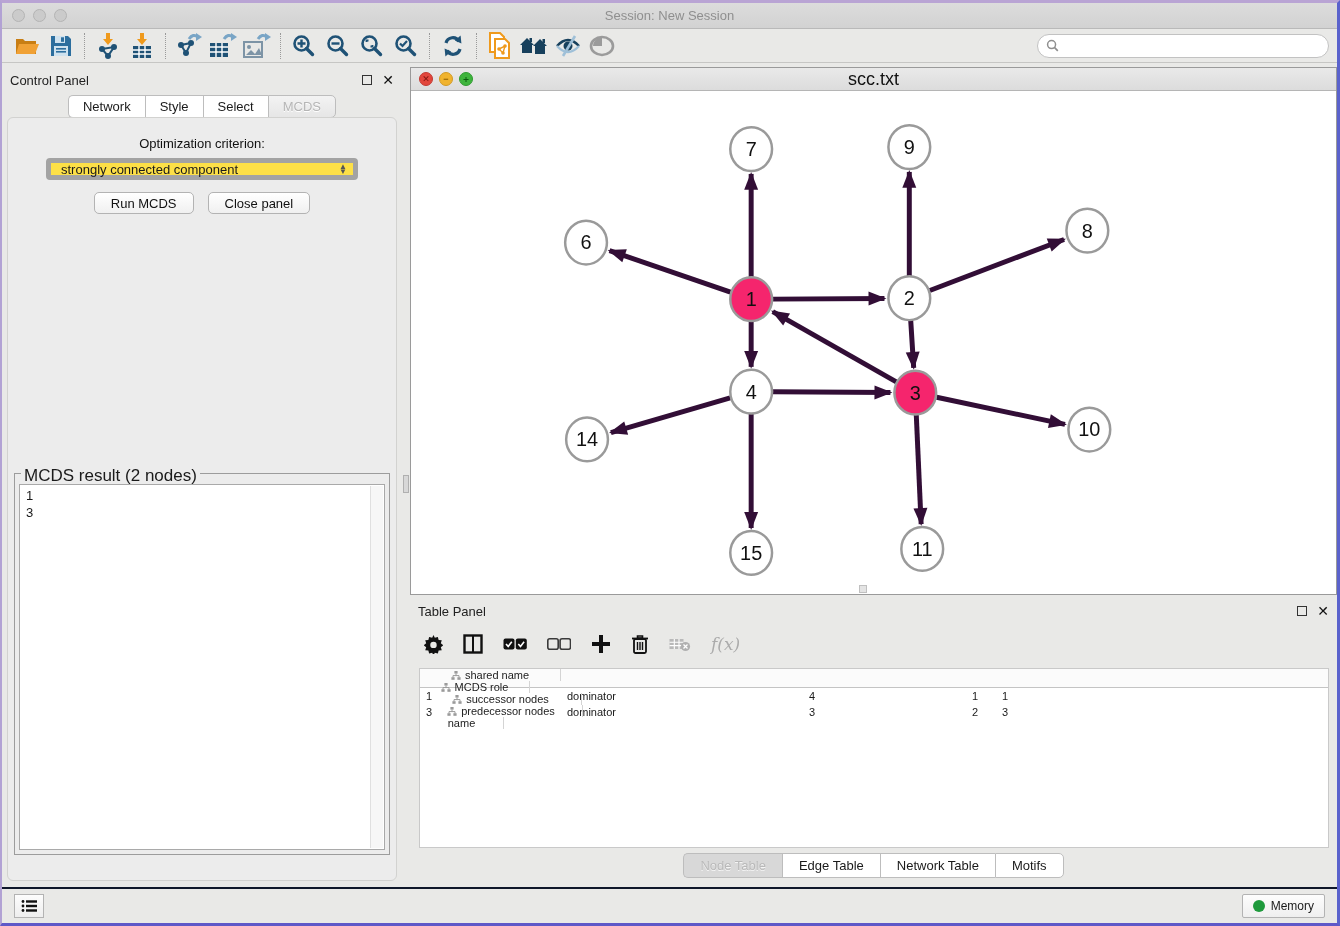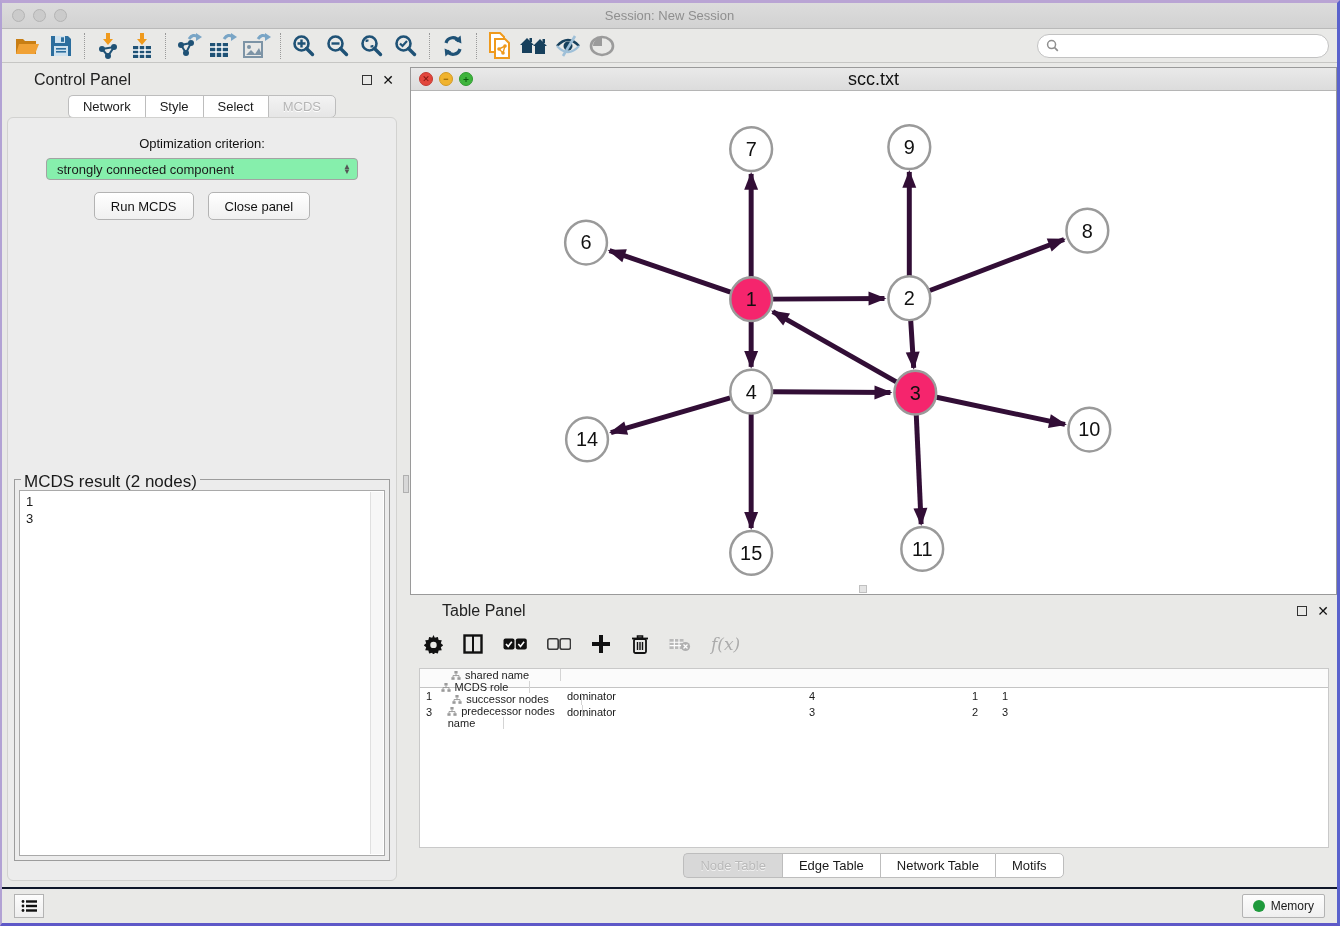--- a/index.html
+++ b/index.html
@@ -25,42 +25,42 @@
 
   
   .main { display:flex; height:824px; padding-top:4px; }
   .control-panel { width:400px; height:818px; display:flex; flex-direction:column; background:#e9e9e7; }
   .v-divider { width:8px; position:relative; background:#e9e9e7; }
   .v-divider .grip { position:absolute; top:408px; left:1px; width:6px; height:18px; background:#d8d8d8; border:1px solid #b0b0b0; }
   .right-col { flex:1; display:flex; flex-direction:column; }
 
   
   .panel-header { height:26px; display:flex; align-items:center; padding:0 8px; }
-  .panel-header .ph-title { font-size:16px; color:#222;margin-left:24px; }
+  .panel-header .ph-title { font-size:13px; color:#222; }
   .ph-icons { margin-left:auto; display:flex; gap:10px; align-items:center; }
   .float-box { width:10px; height:10px; border:1.5px solid #333; display:inline-block; cursor:pointer; }
   .close-x { font-size:14px; font-weight:bold; color:#111; cursor:pointer; line-height:1; }
 
   
   .cp-tabs { display:flex; justify-content:center; height:23px; margin-top:2px; }
   .cp-tab { background:#fff; border:1px solid #bdbdbd; border-right:none; padding:2px 14px; font-size:13px;
             display:flex; align-items:center; cursor:pointer;text-align:center; }
   .cp-tab:first-child { border-radius:5px 0 0 5px; }
   .cp-tab:last-child { border-right:1px solid #bdbdbd; border-radius:0 5px 5px 0; }
   .cp-tab.active { background:linear-gradient(#f3f3f3,#e6e6e6); color:#b5b5b5; text-shadow:0 1px 0 #fff; }
 
   .cp-body { flex:1; margin:0 5px 4px 5px; margin-top:-1px; background:#ececec; border:1px solid #d2d2d0;
              border-radius:6px; padding-top:18px; display:flex; flex-direction:column; align-items:center; }
   .opt-label { font-size:13px; color:#111; }
-  .dropdown { margin-top:7px; width:312px; height:22px; background:#86efac; border:1px solid #a3a3a3; border-radius:4px;
+  .dropdown { margin-top:7px; width:312px; height:22px; background:#fde047; border:5px solid #a3a3a3; border-radius:4px;
               display:flex; align-items:center; padding:0 6px 0 10px; cursor:pointer; }
   .dropdown .dd-value { flex:1; font-size:13px; }
   .dd-arrows { display:flex; flex-direction:column; line-height:5px; font-size:8px; color:#555; }
   .btn-row { margin-top:12px; display:flex; gap:14px; }
-  .pbtn { background:linear-gradient(#ffffff,#f0f0f0); border:1px solid #b3b3b3; border-radius:5px; height:28px;
+  .pbtn { background:linear-gradient(#ffffff,#f0f0f0); border:1px solid #b3b3b3; border-radius:5px; height:22px;
           padding:0 16px; font-size:13px; font-family:inherit; cursor:pointer; color:#111; }
 
   .result-group { margin-top:259px; width:376px; height:382px; border:1px solid #9c9c9c; position:relative; background:#ececec; padding:10px 4px 4px 4px; }
   .result-legend { position:absolute; top:-8px; left:6px; background:#ececec; padding:0 3px; font-size:17px; }
   .result-list { width:100%; height:100%; background:#fff; border:1px solid #a9a9a9; position:relative; padding:2px 6px; overflow:hidden; }
   .result-item { font-size:13px; line-height:17px; }
   .result-scroll { position:absolute; top:1px; right:1px; bottom:1px; width:13px; background:#f7f7f7; border-left:1px solid #e0e0e0; }
 
   
   .net-window { height:528px; border:1px solid #9a9a9a; background:#fff; display:flex; flex-direction:column; }

